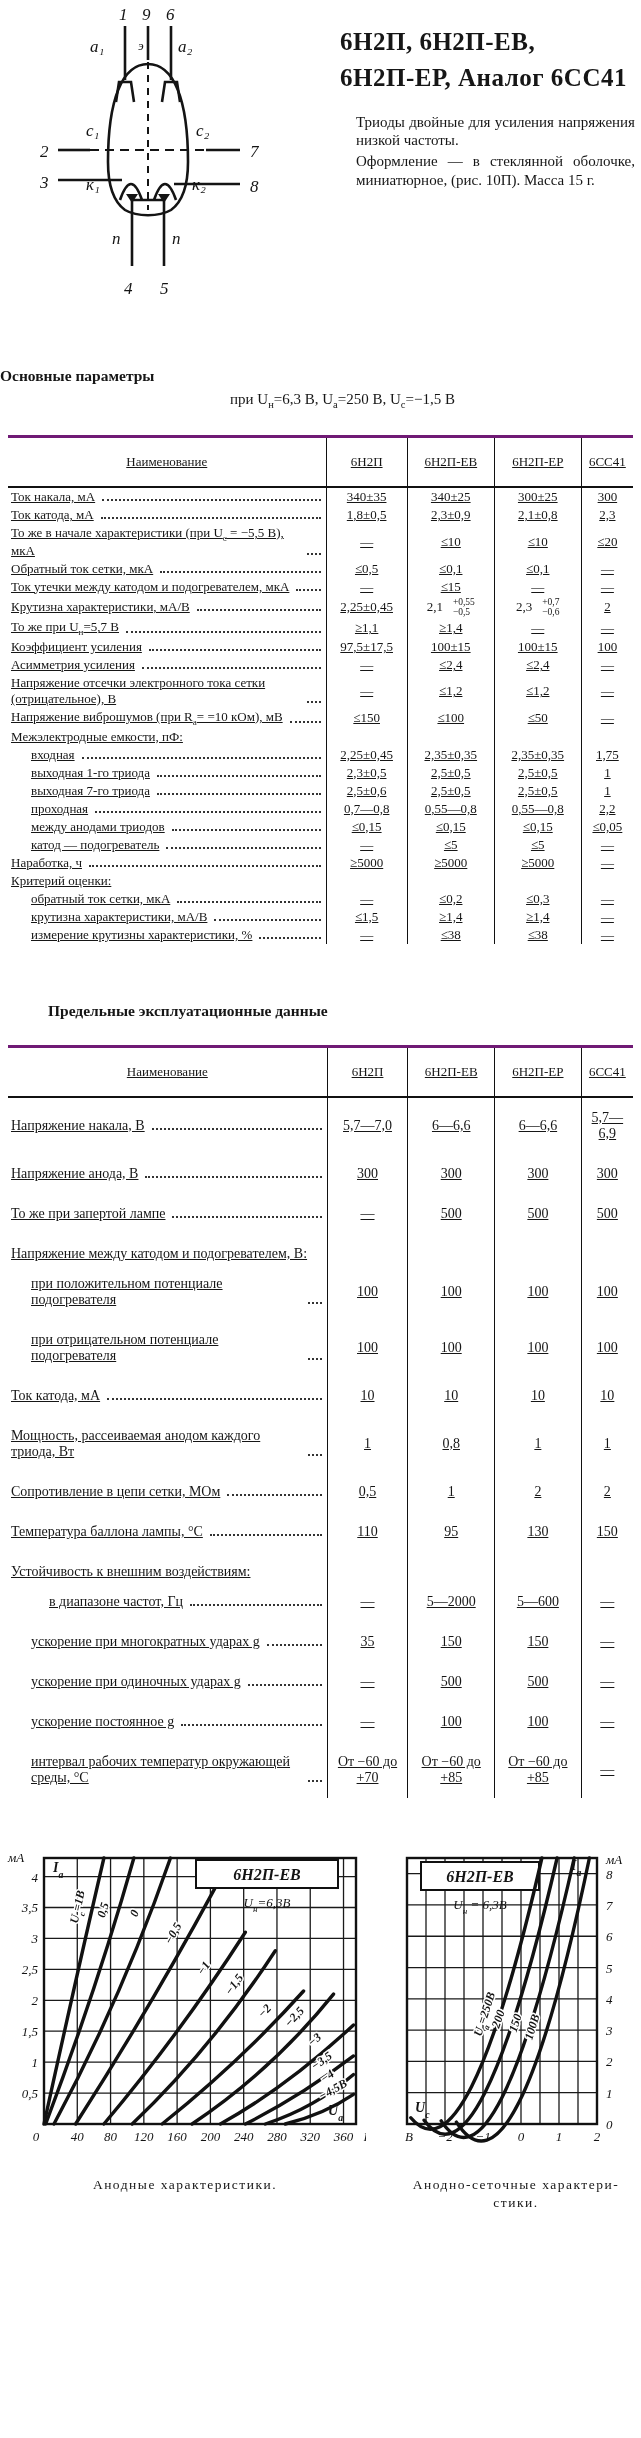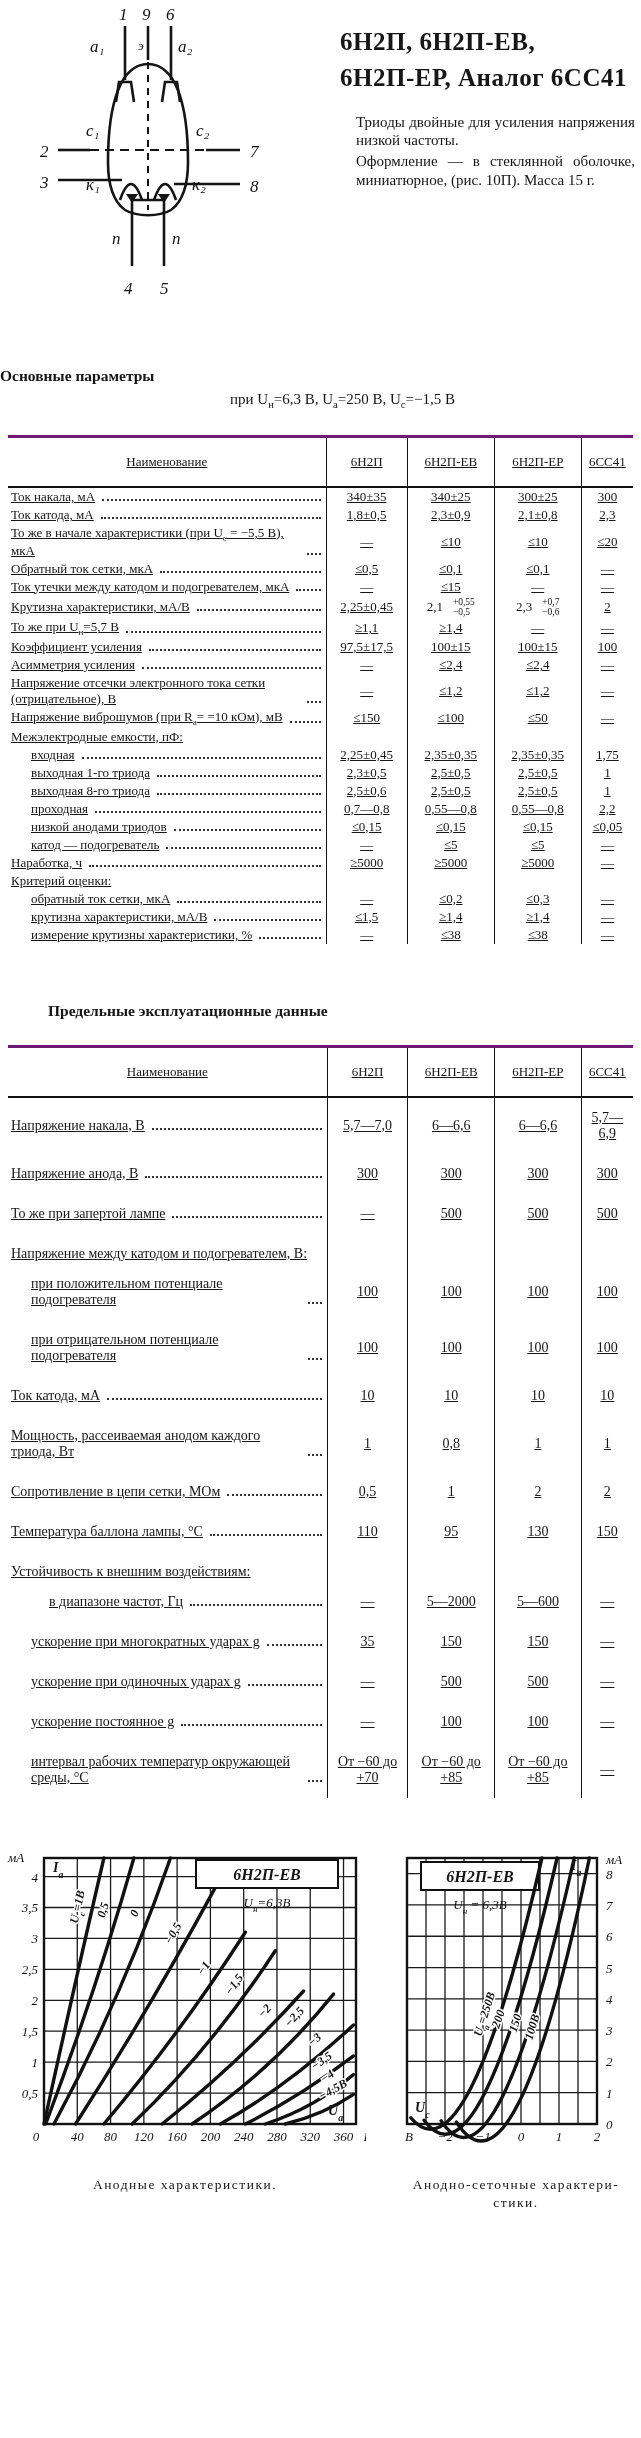--- a/index.html
+++ b/index.html
@@ -317,21 +317,21 @@
             </div>
           </td>
           <td class="val">2,3±0,5</td>
           <td class="val">2,5±0,5</td>
           <td class="val">2,5±0,5</td>
           <td class="val">1</td>
         </tr>
         <tr class="ind1">
           <td>
             <div class="nc">
-              <span class="lbl">выходная 8-го триода</span>
+              <span class="lbl">выходная 7-го триода</span>
               <span class="leader"></span>
             </div>
           </td>
           <td class="val">2,5±0,6</td>
           <td class="val">2,5±0,5</td>
           <td class="val">2,5±0,5</td>
           <td class="val">1</td>
         </tr>
         <tr class="ind1">
           <td>
@@ -341,21 +341,21 @@
             </div>
           </td>
           <td class="val">0,7—0,8</td>
           <td class="val">0,55—0,8</td>
           <td class="val">0,55—0,8</td>
           <td class="val">2,2</td>
         </tr>
         <tr class="ind1">
           <td>
             <div class="nc">
-              <span class="lbl">низкой анодами триодов</span>
+              <span class="lbl">между анодами триодов</span>
               <span class="leader"></span>
             </div>
           </td>
           <td class="val">≤0,15</td>
           <td class="val">≤0,15</td>
           <td class="val">≤0,15</td>
           <td class="val">≤0,05</td>
         </tr>
         <tr class="ind1">
           <td>

